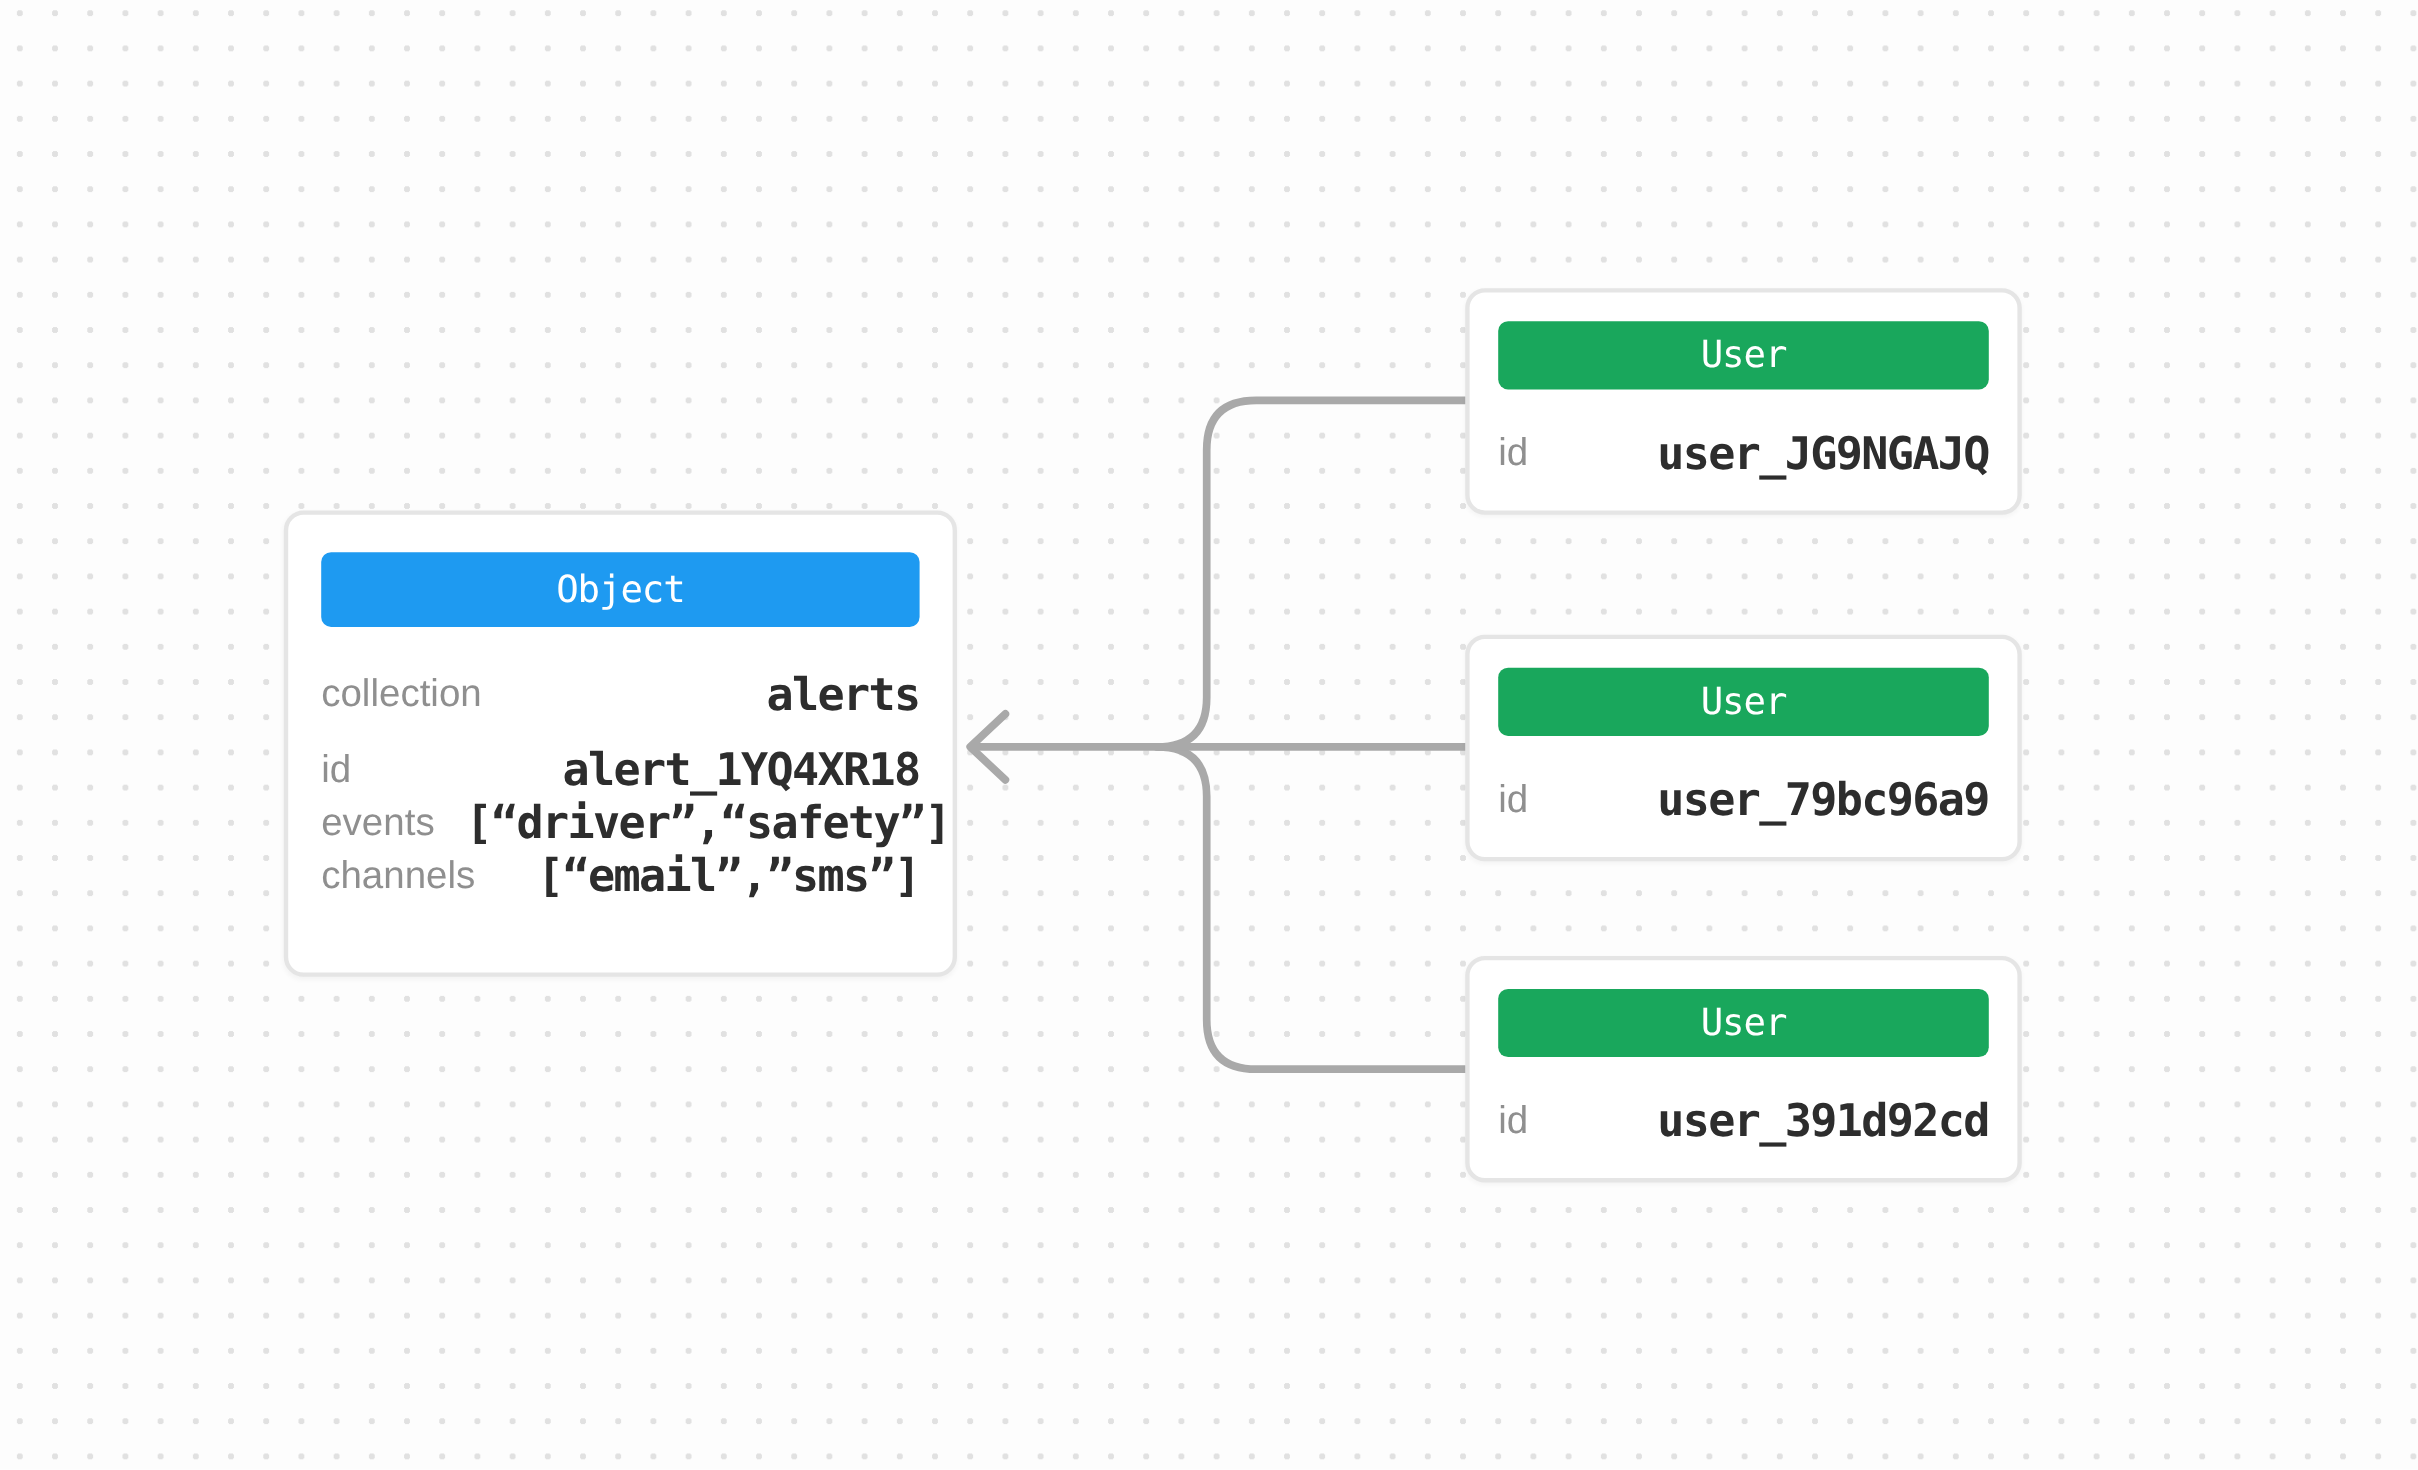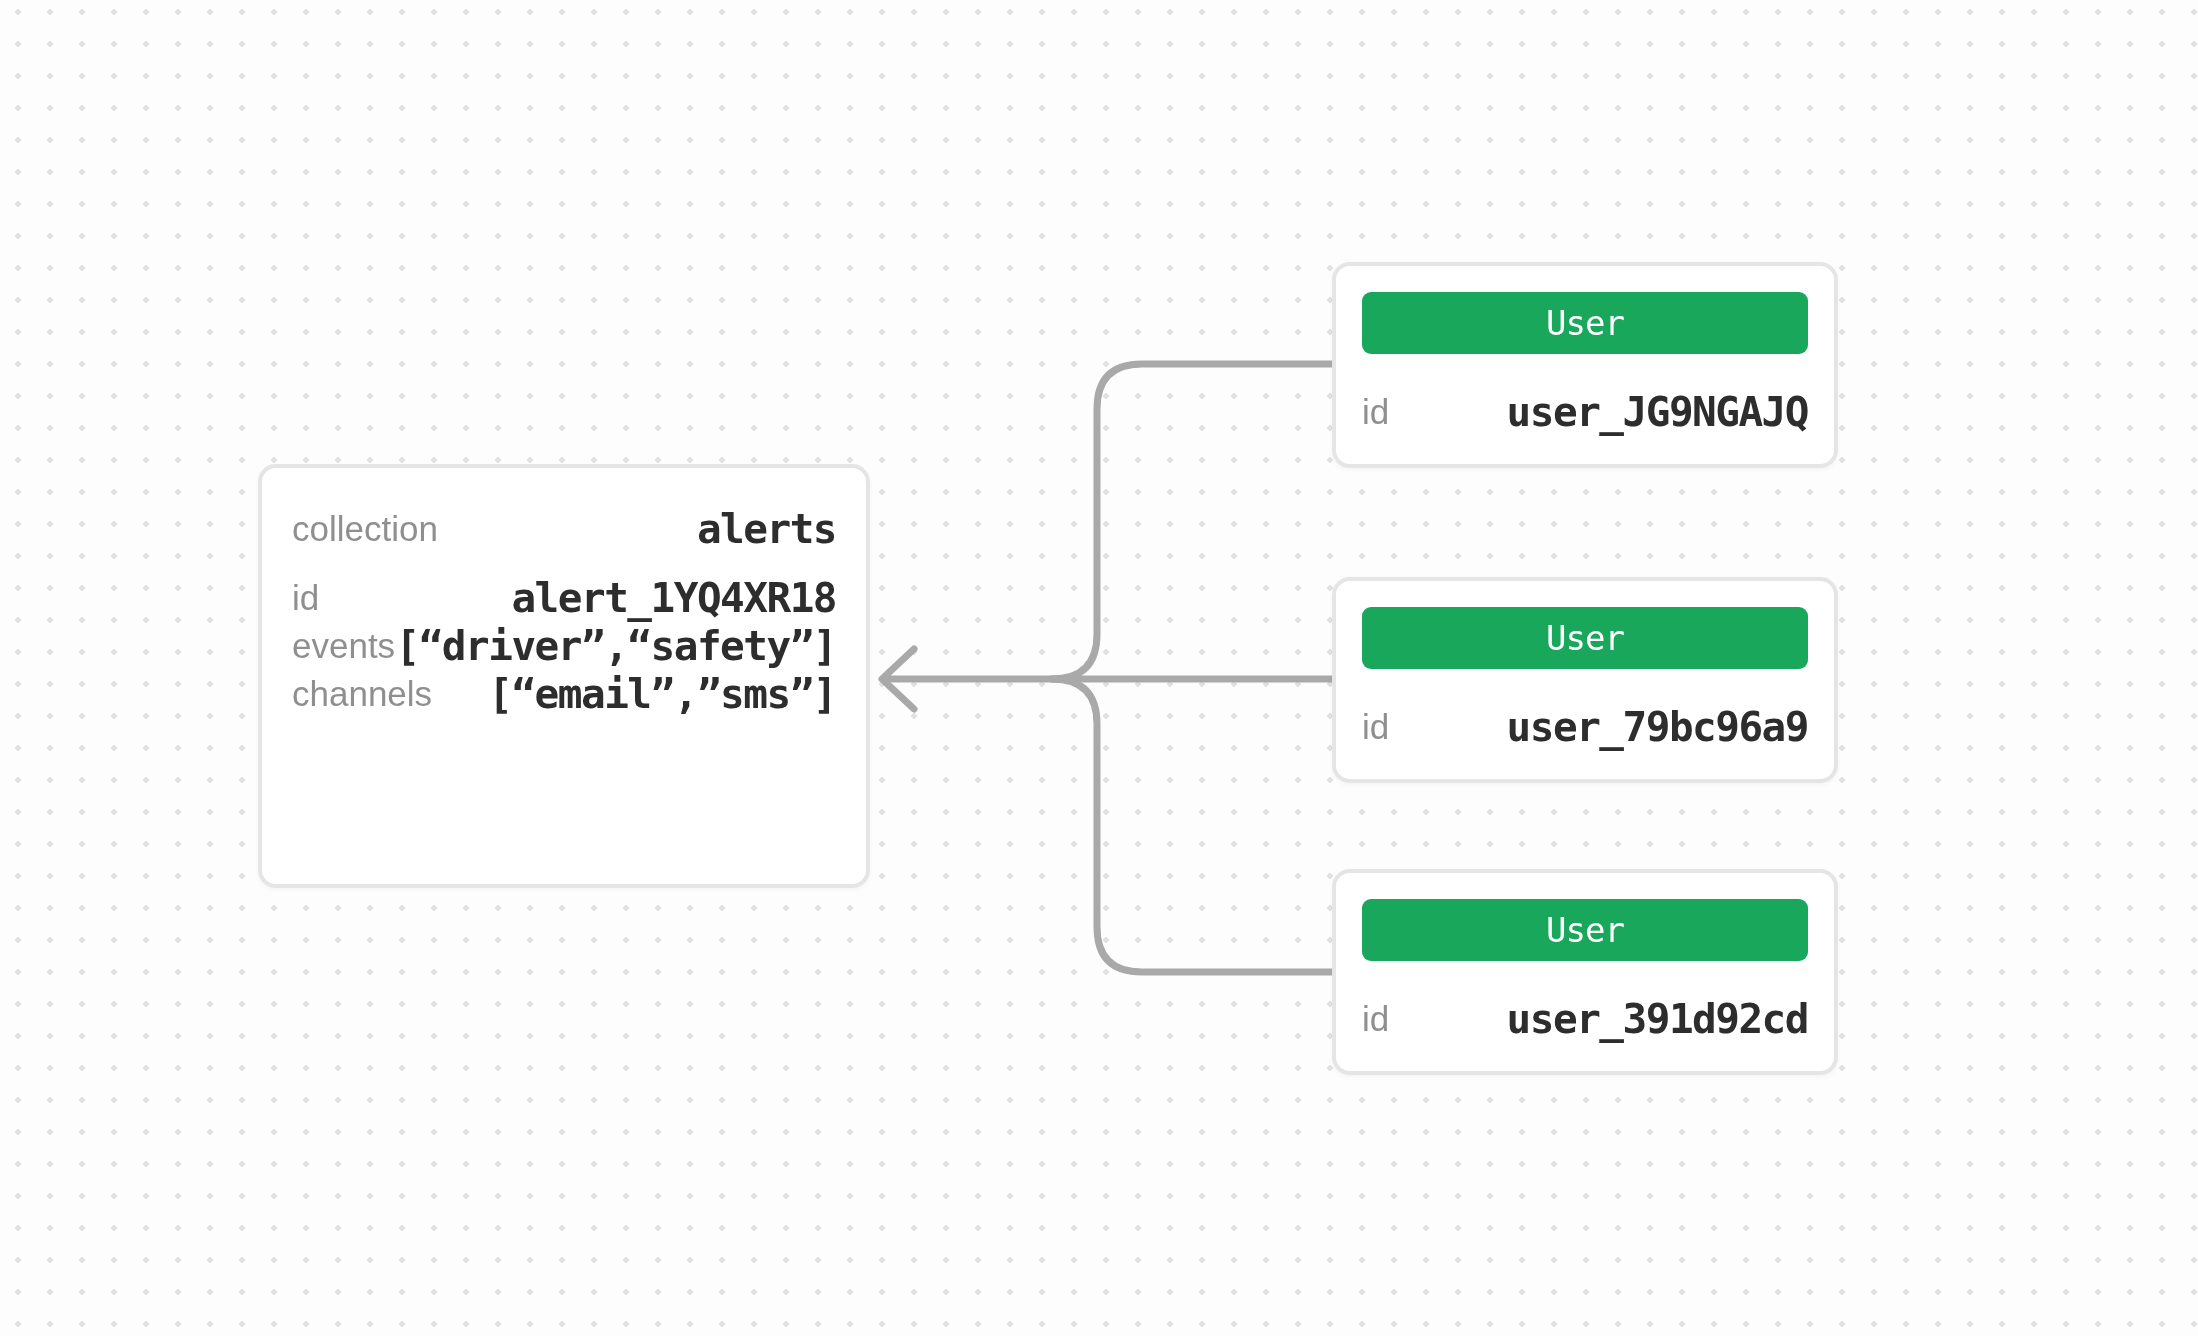--- a/index.html
+++ b/index.html
@@ -60,21 +60,21 @@
     color:#ffffff;
     font-family:"DejaVu Sans Mono",monospace;
     font-size:34px;
     font-weight:500;
     letter-spacing:-1px;
   }
   .object-card .card-header{height:68px;margin-top:34px;}
   .user-card .card-header{height:62px;margin-top:26px;}
   .row{
     display:flex;align-items:flex-start;justify-content:space-between;
-    height:48px;line-height:48px;white-space:nowrap;
+    height:48px;line-height:48px;white-space:nowrap;gap:28px;
   }
   .row .lbl{
     font-family:"Liberation Sans",sans-serif;
     font-size:35px;color:var(--label);
   }
   .row .val{
     font-family:"DejaVu Sans Mono",monospace;
     font-size:41px;letter-spacing:-1.5px;
     font-weight:600;color:var(--value);
   }
@@ -88,20 +88,23 @@
 <div class="canvas">
 
   <svg class="connectors" viewBox="0 0 2198 1336" xmlns="http://www.w3.org/2000/svg">
     <path d="M 1334 364 H 1142 Q 1097 364 1097 409 V 634 Q 1097 679 1052 679"></path>
     <path d="M 1334 972 H 1142 Q 1097 972 1097 927 V 724 Q 1097 679 1052 679"></path>
     <path d="M 1334 679 H 884"></path>
     <path d="M 914 649 L 882 679 L 914 709"></path>
   </svg>
 
   <div class="card object-card">
+    <div class="card-header" style="background: rgb(30, 154, 241);">
+      <span>Object</span>
+    </div>
     <div class="row row-collection">
       <span class="lbl">collection</span>
       <span class="val">alerts</span>
     </div>
     <div class="row row-id">
       <span class="lbl">id</span>
       <span class="val">alert_1YQ4XR18</span>
     </div>
     <div class="row">
       <span class="lbl">events</span>

